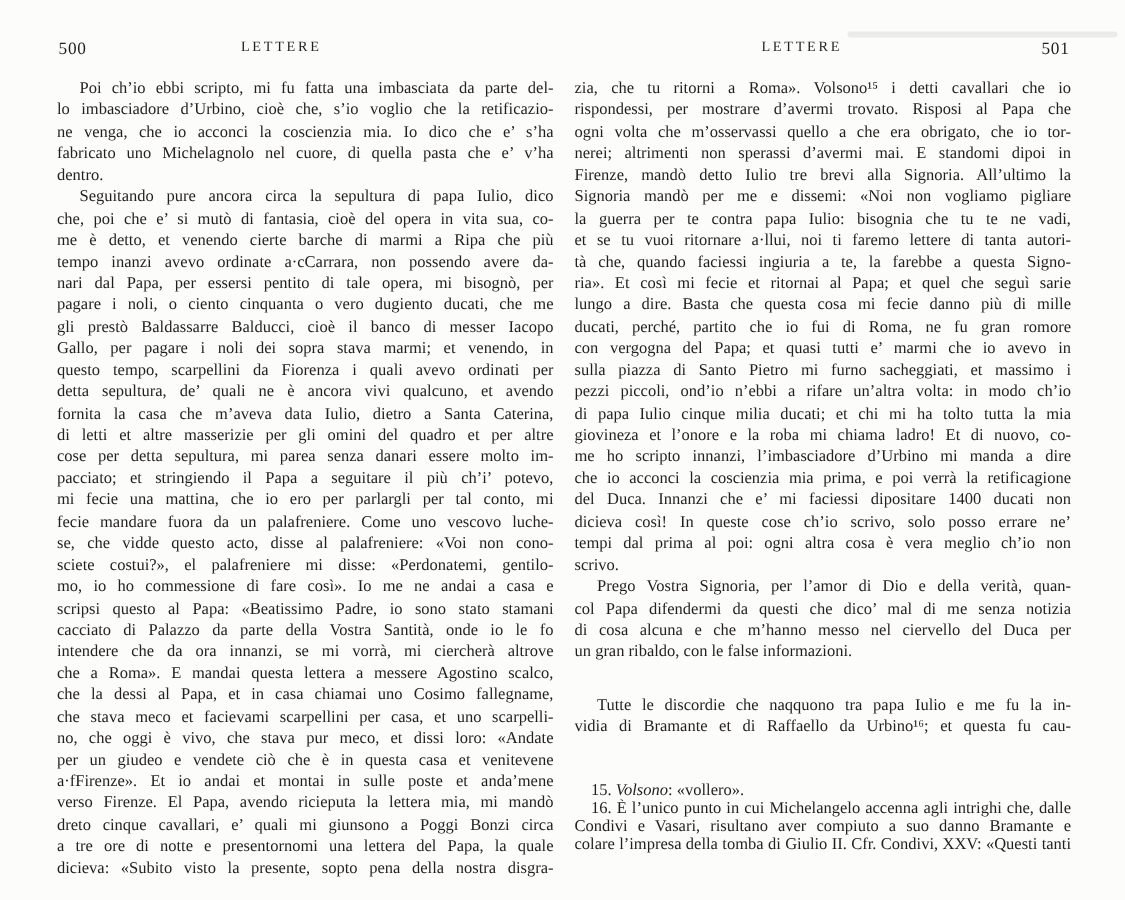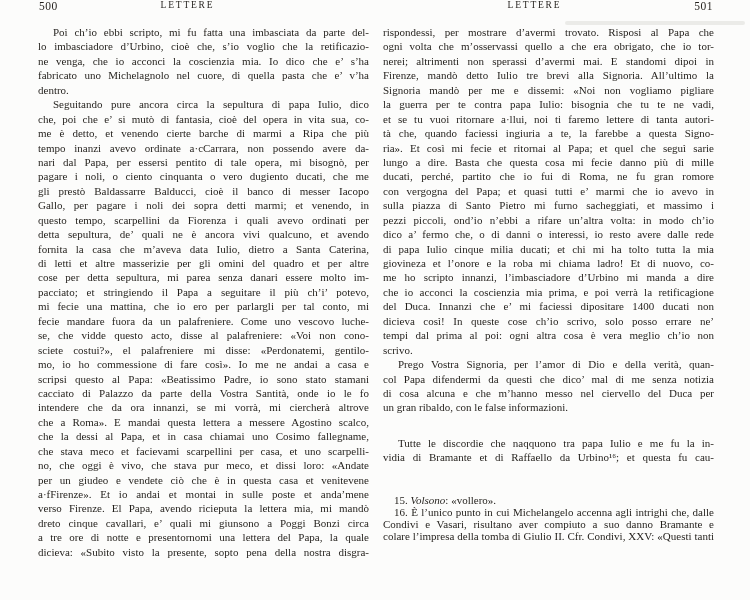--- a/index.html
+++ b/index.html
@@ -9,21 +9,21 @@
     position: relative;
     overflow: hidden;
     background: var(--paper, #fcfcfb);
     color: var(--ink, #221f1b);
     font-family: "Liberation Serif", "DejaVu Serif", serif;
   }
   .col { position: absolute; top: 0; width: 331px; }
   #col-left  { left: 38px; }
   #col-right { left: 383px; }
 
-  .pagehead { position: relative; height: 13px; }
+  .pagehead { position: relative; margin-top: 27px; height: 13px; }
   .pagenum  { position: absolute; top: 0; font-size: 11.5px; letter-spacing: .5px; }
   .pagenum.pos-left  { left: 1px; }
   .pagenum.pos-right { right: 1px; }
   .runtitle {
     display: block; text-align: center;
     font-size: 9.5px; letter-spacing: 1.8px;
   }
   #col-left  .runtitle { position: relative; left: -16px; }
   #col-right .runtitle { position: relative; left: -14px; }
 
@@ -73,21 +73,21 @@
         <div class="line closed">dentro.</div>
       </div>
       <div class="para">
         <div class="line indent">Seguitando pure ancora circa la sepultura di papa Iulio, dico</div>
         <div class="line">che, poi che e’ si mutò di fantasia, cioè del opera in vita sua, co-</div>
         <div class="line">me è detto, et venendo cierte barche di marmi a Ripa che più</div>
         <div class="line">tempo inanzi avevo ordinate a·cCarrara, non possendo avere da-</div>
         <div class="line">nari dal Papa, per essersi pentito di tale opera, mi bisognò, per</div>
         <div class="line">pagare i noli, o ciento cinquanta o vero dugiento ducati, che me</div>
         <div class="line">gli prestò Baldassarre Balducci, cioè il banco di messer Iacopo</div>
-        <div class="line">Gallo, per pagare i noli dei sopra detti marmi; et venendo, in</div>
+        <div class="line">Gallo, per pagare i noli dei sopra stava marmi; et venendo, in</div>
         <div class="line">questo tempo, scarpellini da Fiorenza i quali avevo ordinati per</div>
         <div class="line">detta sepultura, de’ quali ne è ancora vivi qualcuno, et avendo</div>
         <div class="line">fornita la casa che m’aveva data Iulio, dietro a Santa Caterina,</div>
         <div class="line">di letti et altre masserizie per gli omini del quadro et per altre</div>
         <div class="line">cose per detta sepultura, mi parea senza danari essere molto im-</div>
         <div class="line">pacciato; et stringiendo il Papa a seguitare il più ch’i’ potevo,</div>
         <div class="line">mi fecie una mattina, che io ero per parlargli per tal conto, mi</div>
         <div class="line">fecie mandare fuora da un palafreniere. Come uno vescovo luche-</div>
         <div class="line">se, che vidde questo acto, disse al palafreniere: «Voi non cono-</div>
         <div class="line">sciete costui?», el palafreniere mi disse: «Perdonatemi, gentilo-</div>
@@ -109,35 +109,35 @@
     </div>
 </div>
 
 <div class="col" id="col-right">
   <div class="pagehead">
     <span class="runtitle">LETTERE</span>
     <span class="pagenum pos-right">501</span>
   </div>
   <div class="bodytext">
       <div class="para">
+        <div class="line">zia, che tu ritorni a Roma». Volsono¹⁵ i detti cavallari che io</div>
         <div class="line">rispondessi, per mostrare d’avermi trovato. Risposi al Papa che</div>
         <div class="line">ogni volta che m’osservassi quello a che era obrigato, che io tor-</div>
         <div class="line">nerei; altrimenti non sperassi d’avermi mai. E standomi dipoi in</div>
         <div class="line">Firenze, mandò detto Iulio tre brevi alla Signoria. All’ultimo la</div>
         <div class="line">Signoria mandò per me e dissemi: «Noi non vogliamo pigliare</div>
         <div class="line">la guerra per te contra papa Iulio: bisognia che tu te ne vadi,</div>
         <div class="line">et se tu vuoi ritornare a·llui, noi ti faremo lettere di tanta autori-</div>
         <div class="line">tà che, quando faciessi ingiuria a te, la farebbe a questa Signo-</div>
         <div class="line">ria». Et così mi fecie et ritornai al Papa; et quel che seguì sarie</div>
         <div class="line">lungo a dire. Basta che questa cosa mi fecie danno più di mille</div>
         <div class="line">ducati, perché, partito che io fui di Roma, ne fu gran romore</div>
         <div class="line">con vergogna del Papa; et quasi tutti e’ marmi che io avevo in</div>
         <div class="line">sulla piazza di Santo Pietro mi furno sacheggiati, et massimo i</div>
         <div class="line">pezzi piccoli, ond’io n’ebbi a rifare un’altra volta: in modo ch’io</div>
-        <div class="line">dico a’ fermo che, o di danni o interessi, io resto avere dalle rede</div>
         <div class="line">di papa Iulio cinque milia ducati; et chi mi ha tolto tutta la mia</div>
         <div class="line">giovineza et l’onore e la roba mi chiama ladro! Et di nuovo, co-</div>
         <div class="line">me ho scripto innanzi, l’imbasciadore d’Urbino mi manda a dire</div>
         <div class="line">che io acconci la coscienzia mia prima, e poi verrà la retificagione</div>
         <div class="line">del Duca. Innanzi che e’ mi faciessi dipositare 1400 ducati non</div>
         <div class="line">dicieva così! In queste cose ch’io scrivo, solo posso errare ne’</div>
         <div class="line">tempi dal prima al poi: ogni altra cosa è vera meglio ch’io non</div>
         <div class="line closed">scrivo.</div>
       </div>
       <div class="para">

